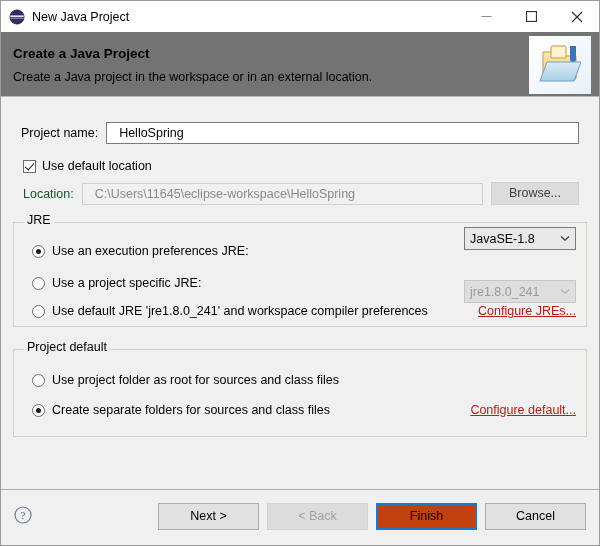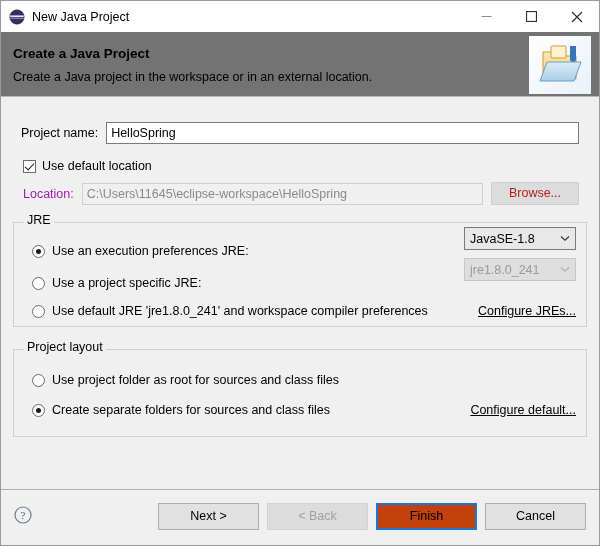--- a/index.html
+++ b/index.html
@@ -108,21 +108,21 @@
   
   .projname-row { left: 20px; top: 25px; right: 20px; }
   .field-label { font-size: 12.5px; color: #000; white-space: nowrap; }
   .text-input {
     flex: 1 1 auto;
     height: 22px;
     line-height: 22px;
     box-sizing: border-box;
     border: 1px solid #7a7a7a;
     background: #ffffff;
-    padding: 0 4px;
+    padding: 0 12px;
     font-family: "Liberation Sans", sans-serif;
     font-size: 12.5px;
     color: #000;
     margin-left: 8px;
   }
   .text-input.disabled {
     background: #f0f0f0;
     border: 1px solid #cfcfcf;
     color: #8a8a8a;
   }
@@ -146,36 +146,36 @@
     top: 0px;
     width: 4px;
     height: 8px;
     border: solid #1a1a1a;
     border-width: 0 1.6px 1.6px 0;
     transform: rotate(42deg);
   }
 
   
   .loc-row { left: 22px; top: 85px; right: 20px; }
-  .loc-label { color: #a21caf; font-size: 12.5px; white-space: nowrap; }
+  .loc-label { color: #14532d; font-size: 12.5px; white-space: nowrap; }
 
   .btn {
     box-sizing: border-box;
     height: 23px;
     min-width: 88px;
     border: 1px solid #adadad;
     background: #e1e1e1;
     font-family: "Liberation Sans", sans-serif;
     font-size: 12.5px;
     color: #000;
     text-align: center;
     line-height: 21px;
     padding: 0 8px;
   }
-  .btn.disabled { color: #b91c1c; background: #dcdcdc; border-color: #cfcfcf; }
+  .btn.disabled { color: #404040; background: #dcdcdc; border-color: #cfcfcf; }
 
   
   .group {
     position: absolute;
     box-sizing: border-box;
     border: 1px solid #d4d0c8;
     border-top: none;
   }
   .group-top {
     position: absolute;
@@ -248,21 +248,21 @@
   .combo.disabled {
     border-color: #c6c6c6;
     background: #dedede;
     color: #9a9a9a;
   }
 
   
   .link {
     position: absolute;
     font-size: 12.5px;
-    color: #000000;
+    color: #b91c1c;
     text-decoration: underline;
     white-space: nowrap;
     cursor: pointer;
   }
 
   
   .footer {
     flex: 0 0 auto;
     height: 55px;
     border-top: 1px solid #b0b0b0;
@@ -396,40 +396,40 @@
         <span class="combo-text">JavaSE-1.8</span>
         <svg class="chev" width="10" height="7" viewBox="0 0 10 7">
           <path d="M1 1.5 L5 5.2 L9 1.5" stroke="#333" stroke-width="1.1" fill="none"></path>
         </svg>
       </div>
 
       <div class="radio-row" style="top:54px;">
         <span class="radio"></span>
         <span class="radio-label">Use a project specific JRE:</span>
       </div>
-      <div class="combo disabled" style="top:36px; right:10px;justify-content:flex-end;">
+      <div class="combo disabled" style="top:58px; right:10px;justify-content:flex-end;">
         <span class="combo-text">jre1.8.0_241</span>
         <svg class="chev" width="10" height="7" viewBox="0 0 10 7">
           <path d="M1 1.5 L5 5.2 L9 1.5" stroke="#b0b0b0" stroke-width="1.1" fill="none"></path>
         </svg>
       </div>
 
       <div class="radio-row" style="top:82px;">
         <span class="radio"></span>
         <span class="radio-label">Use default JRE 'jre1.8.0_241' and workspace compiler preferences</span>
       </div>
       <span class="link" style="top:82px; right:10px;">Configure JREs...</span>
     </div>
 
     <div class="group" id="layout-group">
       <div class="group-top">
         <span class="group-top-left"></span>
           <span class="group-top-right"></span>
       </div>
-      <span class="group-label">Project layout</span>
+      <span class="group-label">Project default</span>
 
       <div class="radio-row" style="top:24px;">
         <span class="radio"></span>
         <span class="radio-label">Use project folder as root for sources and class files</span>
       </div>
 
       <div class="radio-row" style="top:54px;">
         <span class="radio selected"></span>
         <span class="radio-label">Create separate folders for sources and class files</span>
       </div>

